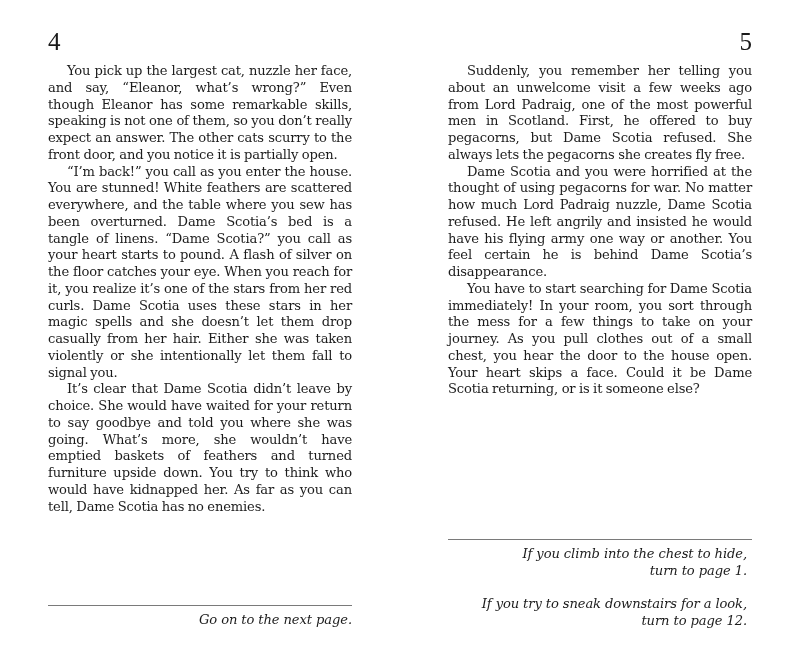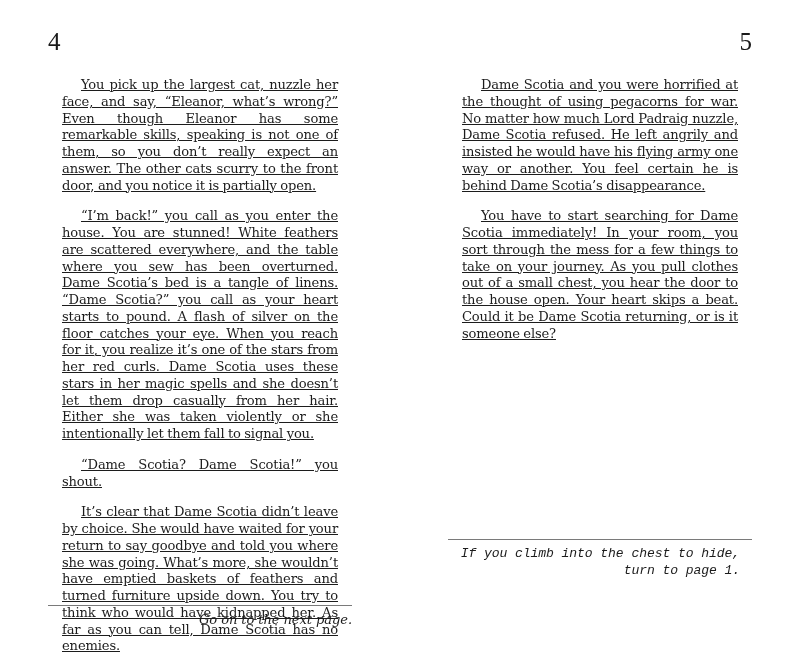--- a/index.html
+++ b/index.html
@@ -39,25 +39,24 @@
     position: absolute;
     top: 63px;
     left: 0;
     width: 304px;
     font-size: 13.1px;
     line-height: 16.75px;
     letter-spacing: -0.15px;
     word-spacing: -0.5px;
   }
   .body-text p {
-    margin: 14px;
+    margin: 0;
     text-align: justify;
     text-indent: 19px;
     hyphens: none;
-    text-decoration: underline;
   }
 
   .divider {
     position: absolute;
     left: 0;
     width: 304px;
     height: 0;
     border-top: 1.5px solid #7a7a7a;
   }
   .page.left .divider { top: 605px; }
@@ -70,56 +69,59 @@
     font-style: italic;
     font-size: 13.1px;
     line-height: 16.75px;
     font-family: "DejaVu Serif", serif;
     letter-spacing: -0.1px;
   }
   .page.left .footer-note { top: 612px; }
 
   .choices {
     position: absolute;
-    right: 12px;
+    right: 5px;
     top: 546px;
     width: 304px;
-    font-family: Liberation Mono, monospace;
   }
   .choice {
     text-align: right;
     font-style: italic;
     font-size: 13.1px;
     line-height: 16.75px;
     letter-spacing: -0.1px;
     margin-bottom: 16.75px;
   }
   .choice span { display: block; }
 </style>
 </head>
 <body>
 
 <div class="page left">
   <div class="page-number">4</div>
   <div class="body-text">
     <p>You pick up the largest cat, nuzzle her face, and say, “Eleanor, what’s wrong?” Even though Eleanor has some remarkable skills, speaking is not one of them, so you don’t really expect an answer. The other cats scurry to the front door, and you notice it is partially open.</p>
     <p>“I’m back!” you call as you enter the house. You are stunned! White feathers are scattered everywhere, and the table where you sew has been overturned. Dame Scotia’s bed is a tangle of linens. “Dame Scotia?” you call as your heart starts to pound. A flash of silver on the floor catches your eye. When you reach for it, you realize it’s one of the stars from her red curls. Dame Scotia uses these stars in her magic spells and she doesn’t let them drop casually from her hair. Either she was taken violently or she intentionally let them fall to signal you.</p>
-    <p>“Dame Scotia? Dame Scotia!” you shout.</p>
     <p>It’s clear that Dame Scotia didn’t leave by choice. She would have waited for your return to say goodbye and told you where she was going. What’s more, she wouldn’t have emptied baskets of feathers and turned furniture upside down. You try to think who would have kidnapped her. As far as you can tell, Dame Scotia has no enemies.</p>
   </div>
   <div class="divider"></div>
   <div class="footer-note">Go on to the next page.</div>
 </div>
 
 <div class="page right">
   <div class="page-number">5</div>
   <div class="body-text">
+    <p>Suddenly, you remember her telling you about an unwelcome visit a few weeks ago from Lord Padraig, one of the most powerful men in Scotland. First, he offered to buy pegacorns, but Dame Scotia refused. She always lets the pegacorns she creates fly free.</p>
     <p>Dame Scotia and you were horrified at the thought of using pegacorns for war. No matter how much Lord Padraig nuzzle, Dame Scotia refused. He left angrily and insisted he would have his flying army one way or another. You feel certain he is behind Dame Scotia’s disappearance.</p>
-    <p>You have to start searching for Dame Scotia immediately!  In your room, you sort through the mess for a few things to take on your journey. As you pull clothes out of a small chest, you hear the door to the house open. Your heart skips a beat. Could it be Dame Scotia returning, or is it someone else?</p>
+    <p>You have to start searching for Dame Scotia immediately!  In your room, you sort through the mess for a few things to take on your journey. As you pull clothes out of a small chest, you hear the door to the house open. Your heart skips a face. Could it be Dame Scotia returning, or is it someone else?</p>
   </div>
   <div class="divider"></div>
   <div class="choices">
     <div class="choice">
       <span>If you climb into the chest to hide,</span>
       <span>turn to page 1.</span>
     </div>
+    <div class="choice">
+      <span>If you try to sneak downstairs for a look,</span>
+      <span>turn to page 12.</span>
+    </div>
   </div>
 </div>
 
 </body></html>

